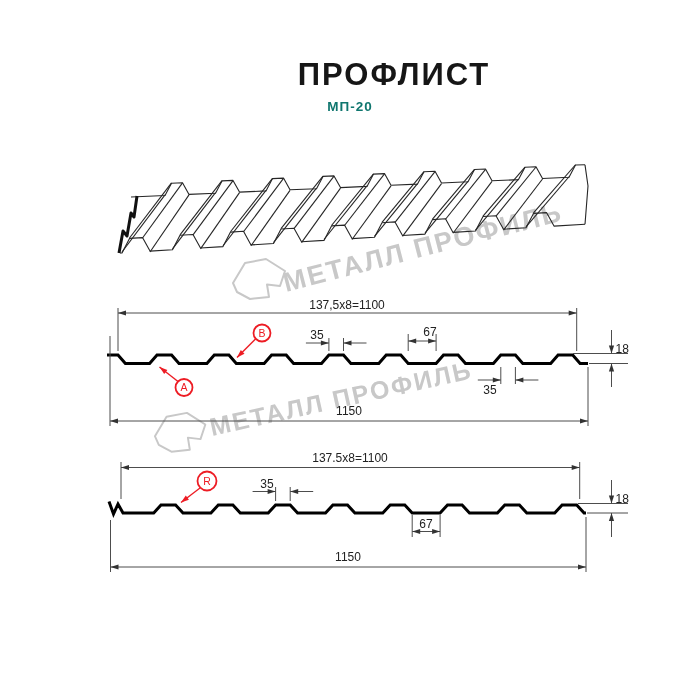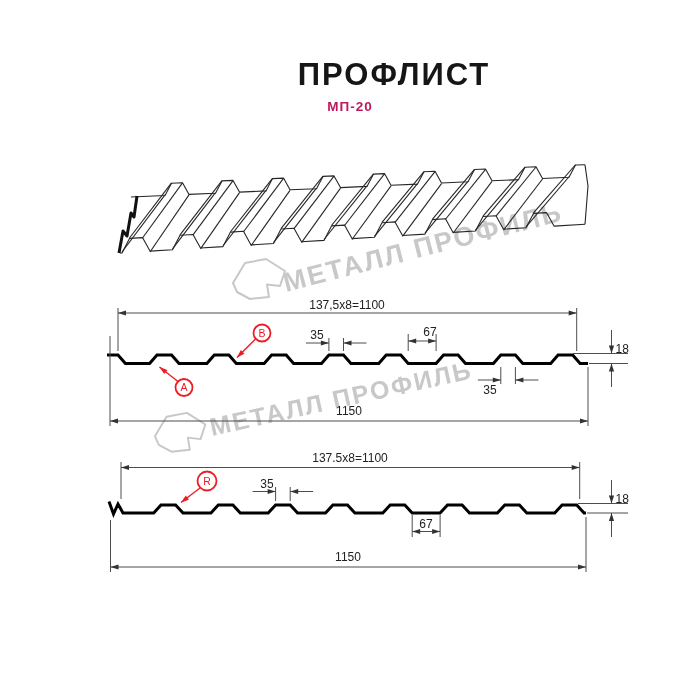--- a/index.html
+++ b/index.html
@@ -1,21 +1,21 @@
 <!DOCTYPE html>
 <html><head>
 <meta charset="utf-8">
 <style>
   html,body{margin:0;padding:0;background:#ffffff;}
   .canvas{position:relative;width:700px;height:700px;background:#ffffff;overflow:hidden;
           font-family:"Liberation Sans",sans-serif;}
   .title{position:absolute;top:57px;left:0;width:700px;text-align:center;
          font-size:31px;font-weight:800;letter-spacing:2px;color:#161616;margin-left:44px;}
   .subtitle{position:absolute;top:99px;left:0;width:700px;text-align:center;
-         font-size:13.5px;font-weight:700;letter-spacing:1px;color:#be185d;}
+         font-size:13.5px;font-weight:700;letter-spacing:1px;color:#0f766e;}
   .footer{position:absolute;top:617px;left:0;width:700px;text-align:center;
          font-size:14px;font-weight:600;letter-spacing:.6px;color:#343434;}
   svg{position:absolute;left:0;top:0;}
   .thin{stroke:#4d4d4d;stroke-width:1;fill:none;}
   .prof{stroke:#000000;stroke-width:3;fill:none;stroke-linejoin:miter;}
   .sheet{stroke:#262626;stroke-width:1.1;fill:none;stroke-linejoin:round;}
   .sheetbold{stroke:#111111;stroke-width:3;fill:none;stroke-linejoin:round;}
   .redln{stroke:#ed1c24;stroke-width:1.4;fill:none;}
   .redcirc{stroke:#ed1c24;stroke-width:1.8;fill:none;}
   .dimtext{font-size:12px;fill:#222222;font-family:"Liberation Sans",sans-serif;}

